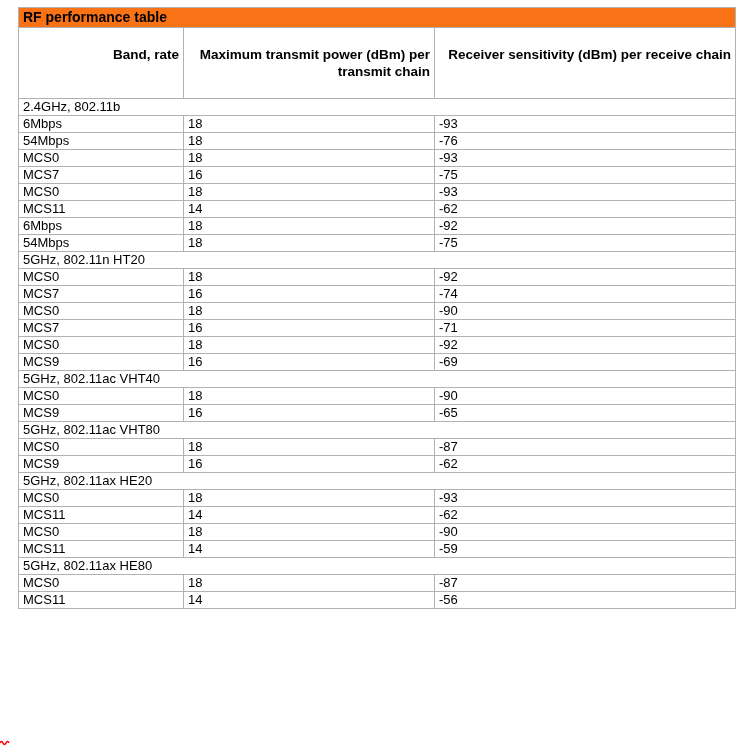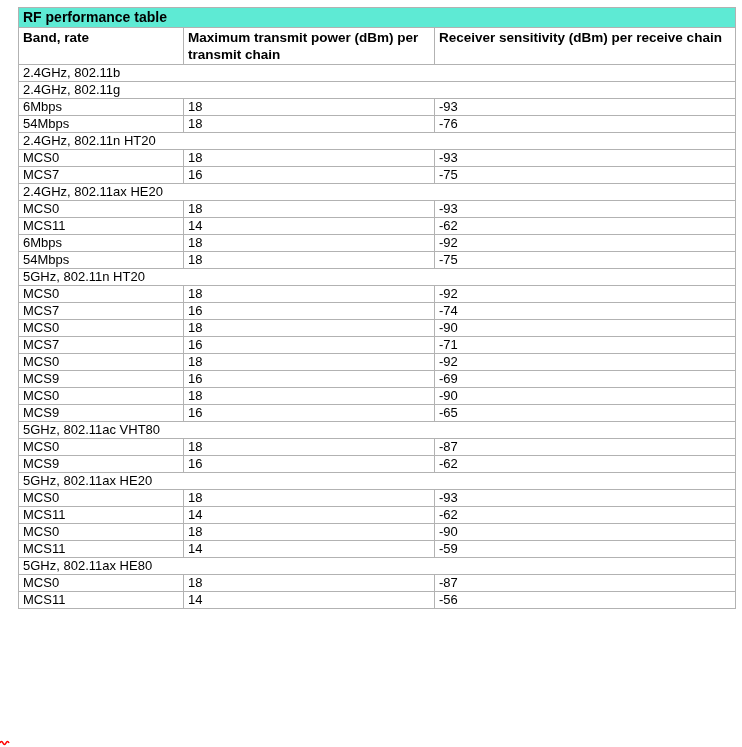--- a/index.html
+++ b/index.html
@@ -25,34 +25,34 @@
     font-size: 13px;
     color: #000000;
   }
   table.rf-table td, table.rf-table th {
     border: 1px solid #b2b2b2;
     padding: 0 4px;
     vertical-align: top;
     overflow: hidden;
   }
   tr.title-row td {
-    background: #5eead4;
+    background: #f97316;
     font-weight: bold;
     font-size: 14px;
     height: 19px;
     line-height: 18px;
     white-space: nowrap;
   }
   tr.header-row th {
     font-weight: bold;
-    text-align: left;
+    text-align: right;
     font-size: 13.5px;
     line-height: 17px;
     height: 34px;
-    padding: 1px 4px;
+    padding: 18px 4px;
     white-space: normal;
   }
   tr.section-row td {
     font-weight: normal;
     height: 16px;
     line-height: 16px;
     white-space: nowrap;
   }
   tr.data-row td {
     height: 16px;
@@ -83,49 +83,40 @@
     <tr class="header-row">
       <th>Band, rate</th>
       <th>Maximum transmit power (dBm) per transmit chain</th>
       <th>Receiver sensitivity (dBm) per receive chain</th>
     </tr>
   </thead>
   <tbody>
       <tr class="section-row">
         <td colspan="3">2.4GHz, 802.11b</td>
       </tr>
-      <tr class="section-row">
-        <td colspan="3">2.4GHz, 802.11g</td>
-      </tr>
       <tr class="data-row">
         <td>6Mbps</td>
         <td>18</td>
         <td>-93</td>
       </tr>
       <tr class="data-row">
         <td>54Mbps</td>
         <td>18</td>
         <td>-76</td>
       </tr>
-      <tr class="section-row">
-        <td colspan="3">2.4GHz, 802.11n HT20</td>
-      </tr>
       <tr class="data-row">
         <td>MCS0</td>
         <td>18</td>
         <td>-93</td>
       </tr>
       <tr class="data-row">
         <td>MCS7</td>
         <td>16</td>
         <td>-75</td>
       </tr>
-      <tr class="section-row">
-        <td colspan="3">2.4GHz, 802.11ax HE20</td>
-      </tr>
       <tr class="data-row">
         <td>MCS0</td>
         <td>18</td>
         <td>-93</td>
       </tr>
       <tr class="data-row">
         <td>MCS11</td>
         <td>14</td>
         <td>-62</td>
       </tr>
@@ -164,20 +155,23 @@
       </tr>
       <tr class="data-row">
         <td>MCS0</td>
         <td>18</td>
         <td>-92</td>
       </tr>
       <tr class="data-row">
         <td>MCS9</td>
         <td>16</td>
         <td>-69</td>
+      </tr>
+      <tr class="section-row">
+        <td colspan="3">5GHz, 802.11ac VHT40</td>
       </tr>
       <tr class="data-row">
         <td>MCS0</td>
         <td>18</td>
         <td>-90</td>
       </tr>
       <tr class="data-row">
         <td>MCS9</td>
         <td>16</td>
         <td>-65</td>

